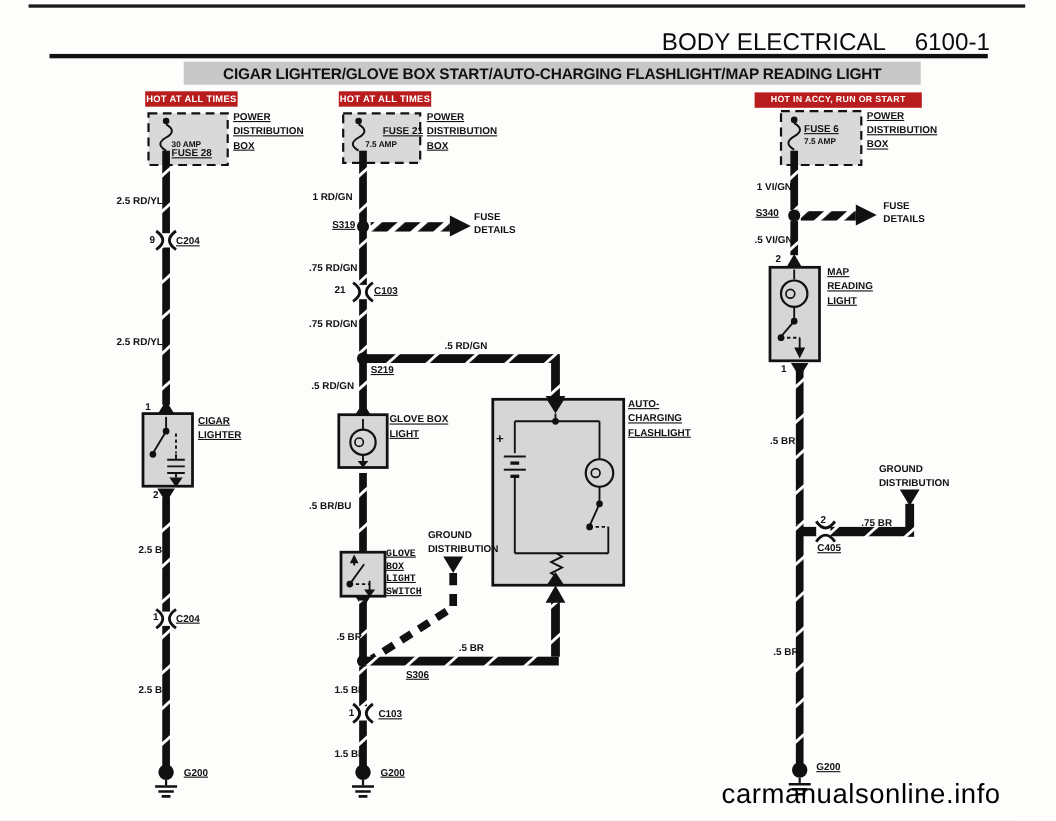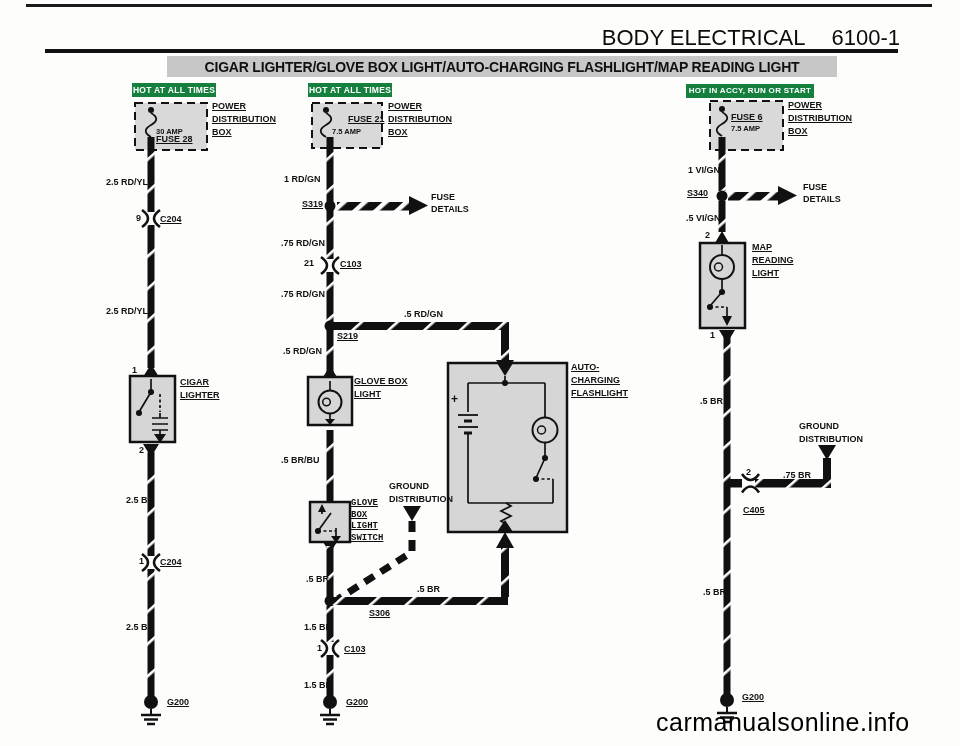--- a/index.html
+++ b/index.html
@@ -7,21 +7,21 @@
         font-family:"Liberation Sans",sans-serif;overflow:hidden;margin:0 auto;}
   .art{position:absolute;left:0;top:0;}
   .topline{position:absolute;left:26px;top:4px;width:906px;height:3px;background:#1a1a1a;}
   .hdr{position:absolute;top:25px;right:60px;font-weight:normal;font-size:22px;
        color:#0c0c0c;white-space:nowrap;}
   .hdr .pg{margin-left:26px;}
   .rule{position:absolute;left:45px;top:49px;width:853px;height:4px;background:#111;}
   .titlebar{position:absolute;left:167px;top:56px;width:670px;height:21px;background:#c7c7c7;
             display:flex;align-items:center;justify-content:center;}
   .titlebar span{font-weight:bold;font-size:14px;color:#101010;letter-spacing:-0.2px;white-space:nowrap;}
-  .badge{position:absolute;background:#15803d;color:#fff;font-weight:bold;font-size:8.5px;
+  .badge{position:absolute;background:#b91c1c;color:#fff;font-weight:bold;font-size:8.5px;
          line-height:14px;text-align:center;letter-spacing:.3px;white-space:nowrap;}
   .lbl{position:absolute;font-weight:bold;font-size:9px;line-height:13px;color:#111;
        white-space:pre-line;}
   .u{text-decoration:underline;text-underline-offset:1px;}
   .sm{font-size:7.5px;line-height:10px;}
   .lh12{line-height:11.5px;}
   .plus{font-size:12px;}
   .watermark{position:absolute;left:656px;top:708px;font-size:25px;color:#000000;
              letter-spacing:.5px;font-weight:400;white-space:nowrap;}
 </style>
@@ -29,21 +29,21 @@
 <body>
 
 <div class="page">
 
   <div class="topline"></div>
   <div class="hdr">
     <span>BODY ELECTRICAL</span><span class="pg">6100-1</span>
   </div>
   <div class="rule"></div>
   <div class="titlebar">
-    <span>CIGAR LIGHTER/GLOVE BOX LIGHT/AUTO-CHARGING FLASHLIGHT/MAP READING LIGHT</span>
+    <span>CIGAR LIGHTER/GLOVE BOX START/AUTO-CHARGING FLASHLIGHT/MAP READING LIGHT</span>
   </div>
 
   <svg class="art" width="960" height="746" viewBox="0 0 960 746">
     <defs>
       <pattern id="wp" patternUnits="userSpaceOnUse" width="24" height="24" patternTransform="rotate(48)">
         <rect width="24" height="24" fill="#101010"></rect>
           <rect width="2.6" height="24" fill="#ffffff"></rect>
       </pattern>
       <pattern id="hp" patternUnits="userSpaceOnUse" width="14" height="14" patternTransform="rotate(48)">
         <rect width="14" height="14" fill="#101010"></rect>
@@ -198,21 +198,21 @@
       <g>
         <circle cx="727" cy="700" r="7" fill="#111"></circle>
         <path d="M727,707 V712" stroke="#111" stroke-width="2"></path>
         <path d="M717,713 H737 M720,717.5 H734 M723,722 H731" stroke="#111" stroke-width="2.4"></path>
       </g>
     </g>
   </svg>
 
   <div class="badge" style="left:132px;top:83px;width:84px;">HOT AT ALL TIMES</div>
   <div class="badge" style="left:308px;top:83px;width:84px;">HOT AT ALL TIMES</div>
-  <div class="badge" style="left:686px;top:84px;width:128px;font-size:8px;">HOT IN ACCY, RUN OR START</div>
+  <div class="badge" style="left:686px;top:84px;width:152px;font-size:8px;">HOT IN ACCY, RUN OR START</div>
 
   <div class="lbl u" style="left:156px;top:113px;margin-top:20px;">FUSE 28</div>
   <div class="lbl sm" style="left:156px;top:127px;">30 AMP</div>
   <div class="lbl u" style="left:212px;top:100px;">POWER
 DISTRIBUTION
 BOX</div>
   <div class="lbl" style="left:106px;top:176px;">2.5 RD/YL</div>
   <div class="lbl" style="left:136px;top:212px;">9</div>
   <div class="lbl u" style="left:160px;top:213px;">C204</div>
   <div class="lbl" style="left:106px;top:305px;">2.5 RD/YL</div>
@@ -277,18 +277,18 @@
   <div class="lbl" style="left:705px;top:229px;">2</div>
   <div class="lbl u" style="left:752px;top:241px;">MAP
 READING
 LIGHT</div>
   <div class="lbl" style="left:710px;top:329px;">1</div>
   <div class="lbl" style="left:700px;top:395px;">.5 BR</div>
   <div class="lbl" style="left:799px;top:420px;">GROUND
 DISTRIBUTION</div>
   <div class="lbl" style="left:746px;top:466px;">2</div>
   <div class="lbl" style="left:783px;top:469px;">.75 BR</div>
-  <div class="lbl u" style="left:743px;top:492px;margin-top:12px;">C405</div>
+  <div class="lbl u" style="left:743px;top:492px;">C405</div>
   <div class="lbl" style="left:703px;top:586px;">.5 BR</div>
   <div class="lbl u" style="left:742px;top:691px;">G200</div>
 
   <div class="watermark">carmanualsonline.info</div>
 </div>
 
 </body></html>

